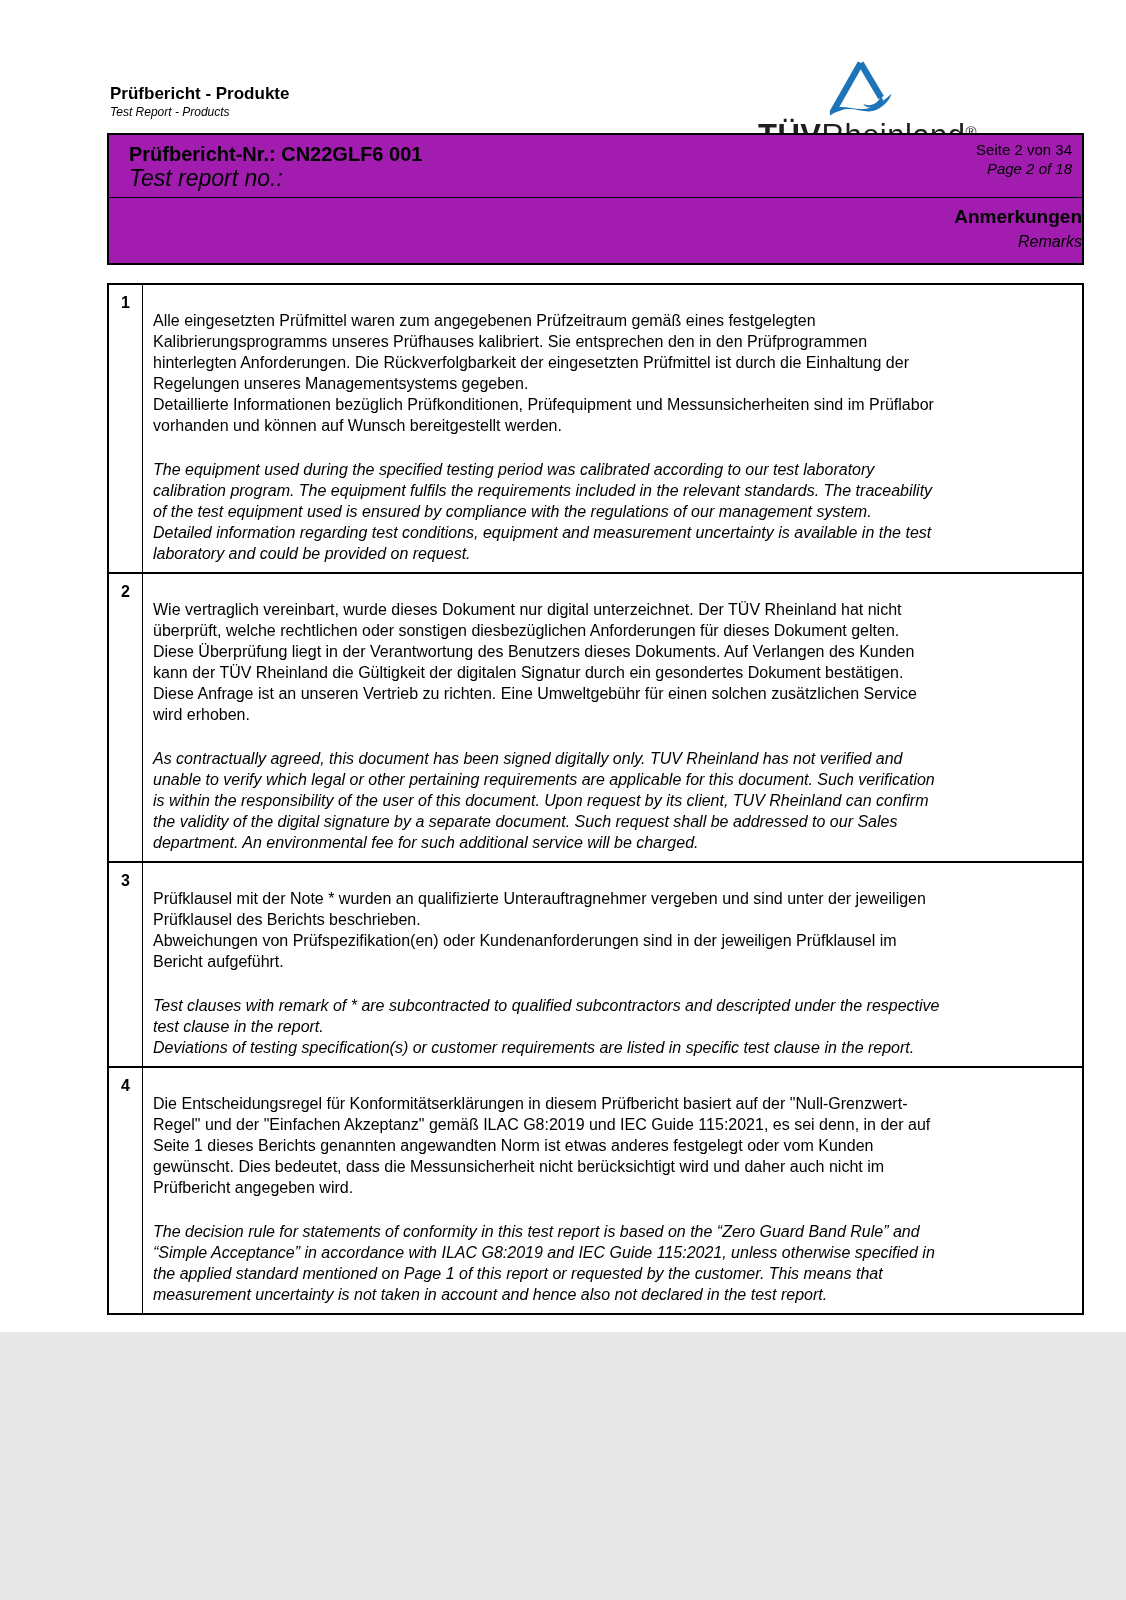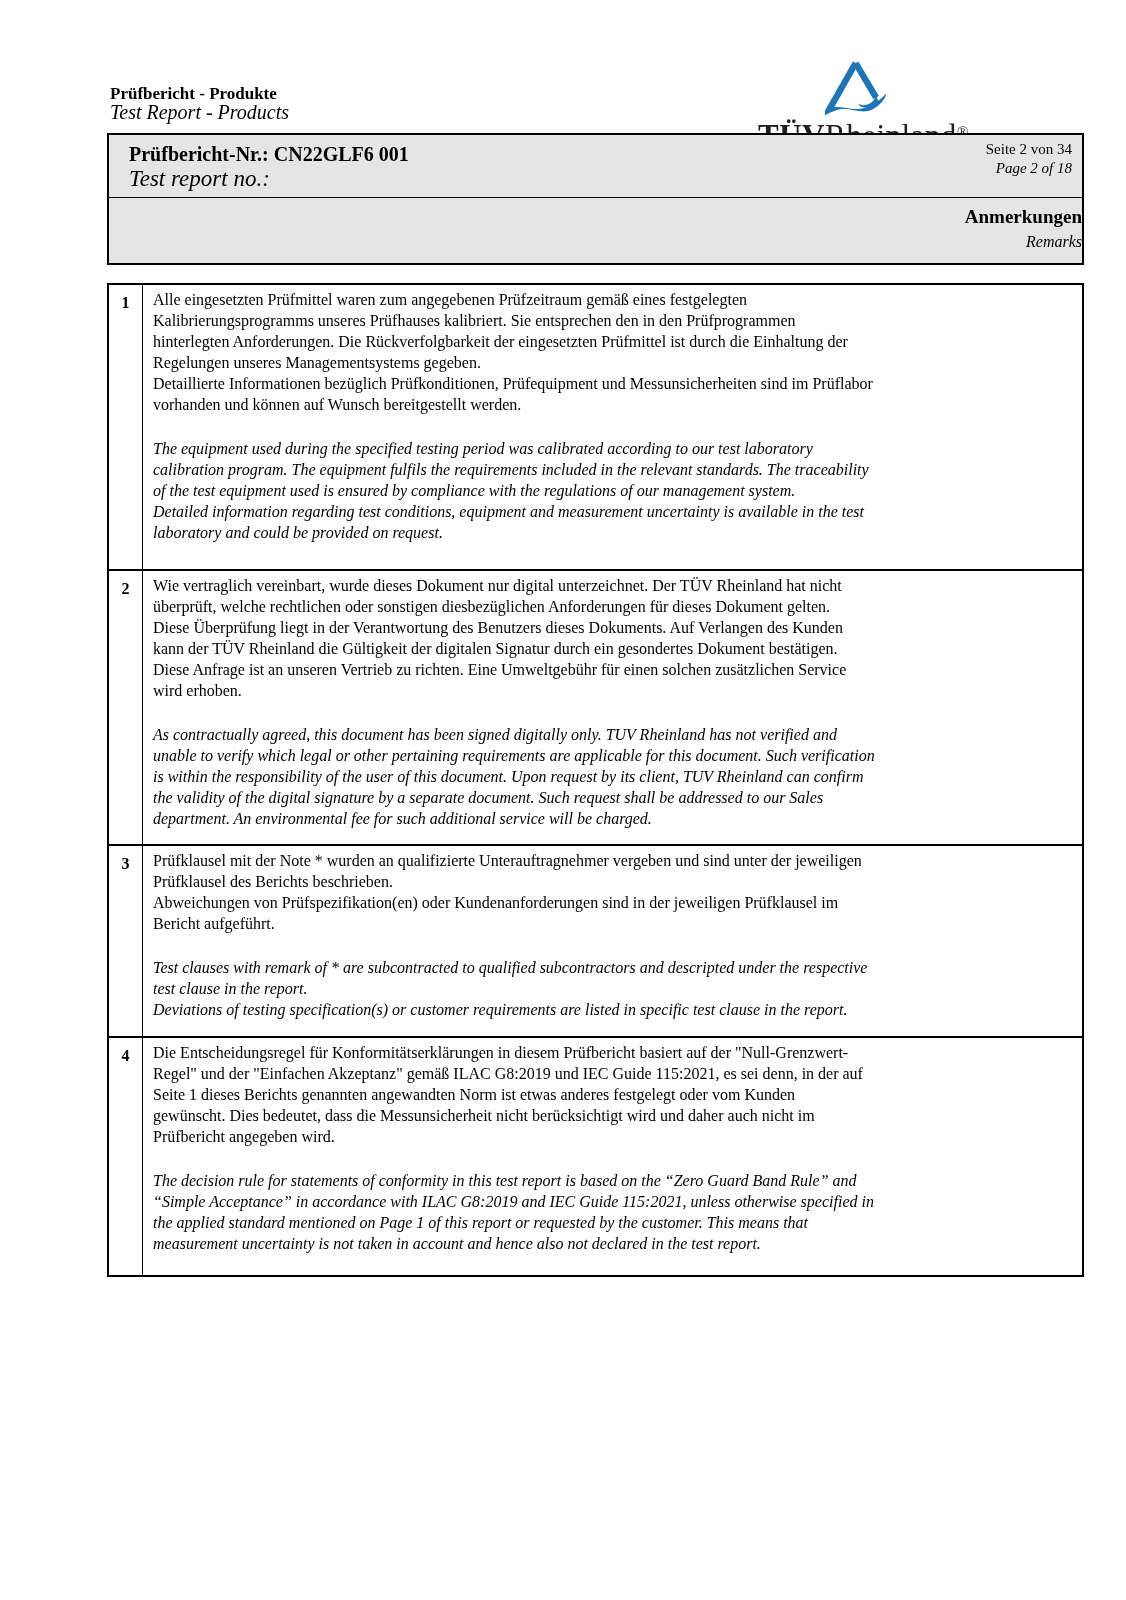--- a/index.html
+++ b/index.html
@@ -1,40 +1,40 @@
 <!DOCTYPE html>
 <html><head>
 <meta charset="utf-8">
 <style>
   html,body{margin:0;padding:0;background:#e8e8e8;}
   .page{
     position:relative;
     width:1126px;
-    height:1600px;
+    height:1332px;
     background:#ffffff;
-    font-family:Liberation Serif, serif;
+    font-family:Liberation Sans, sans-serif;
     color:#000;
     overflow:hidden;
   }
   
   .doc-header{position:absolute;left:110px;top:84px;line-height:19px;}
   .doc-header .de{font-weight:bold;font-size:17px;}
-  .doc-header .en{font-style:italic;font-size:20px;}
+  .doc-header .en{font-style:italic;font-size:12px;}
 
   
   .logo{position:absolute;left:742px;top:58px;display:flex;align-items:center;flex-direction:column;}
   .logo svg{display:block;width:64px;height:60px;}
   .logo-text{margin-left:16px;font-size:31px;color:#1f1f1f;letter-spacing:0.5px;white-space:nowrap;}
   .logo-text .bold{font-weight:bold;}
   .logo-text sup{font-size:15px;vertical-align:9px;}
 
   
   .info-box{
     position:absolute;left:107px;top:133px;width:977px;
-    border:2.5px solid #000;box-sizing:border-box;background:#e5e5e5;
+    border:2.5px solid #000;box-sizing:border-box;background:#a21caf;
   }
   .info-top{position:relative;height:62px;border-bottom:1.5px solid #000;}
   .report-no{position:absolute;left:20px;top:7px;}
   .report-no .de{font-weight:bold;font-size:20px;line-height:25px;}
   .report-no .en{font-style:italic;font-size:23px;line-height:23px;}
   .page-no{position:absolute;right:10px;top:5px;text-align:right;margin-left:16px;}
   .page-no .de{font-size:15px;line-height:19px;}
   .page-no .en{font-style:italic;font-size:15px;line-height:19px;}
   .info-title{height:65px;text-align:right;padding-top:6px;box-sizing:border-box;}
   .info-title .de{font-weight:bold;font-size:19px;line-height:26px;}
@@ -45,21 +45,21 @@
     position:absolute;left:107px;top:283px;width:977px;
     border:2.5px solid #000;box-sizing:border-box;background:#fff;
   }
   .remark-row{display:flex;border-bottom:2px solid #000;}
   .remark-row:last-child{border-bottom:none;}
   .num-cell{
     width:34px;flex:0 0 34px;border-right:1.5px solid #000;
     font-weight:bold;font-size:16px;text-align:center;padding-top:9px;
     box-sizing:border-box;
   }
-  .text-cell{flex:1;padding:4px 12px 8px 10px;font-size:16px;line-height:21px;}
+  .text-cell{flex:1;padding:25px 12px 8px 10px;font-size:16px;line-height:21px;}
   .text-cell .de{white-space:pre-line;}
   .text-cell .en{white-space:pre-line;font-style:italic;margin-top:23px;}
   .r1{min-height:284px;}
   .r2{min-height:273px;}
   .r3{min-height:190px;}
   .r4{min-height:237px;}
 </style>
 </head>
 <body>
 

